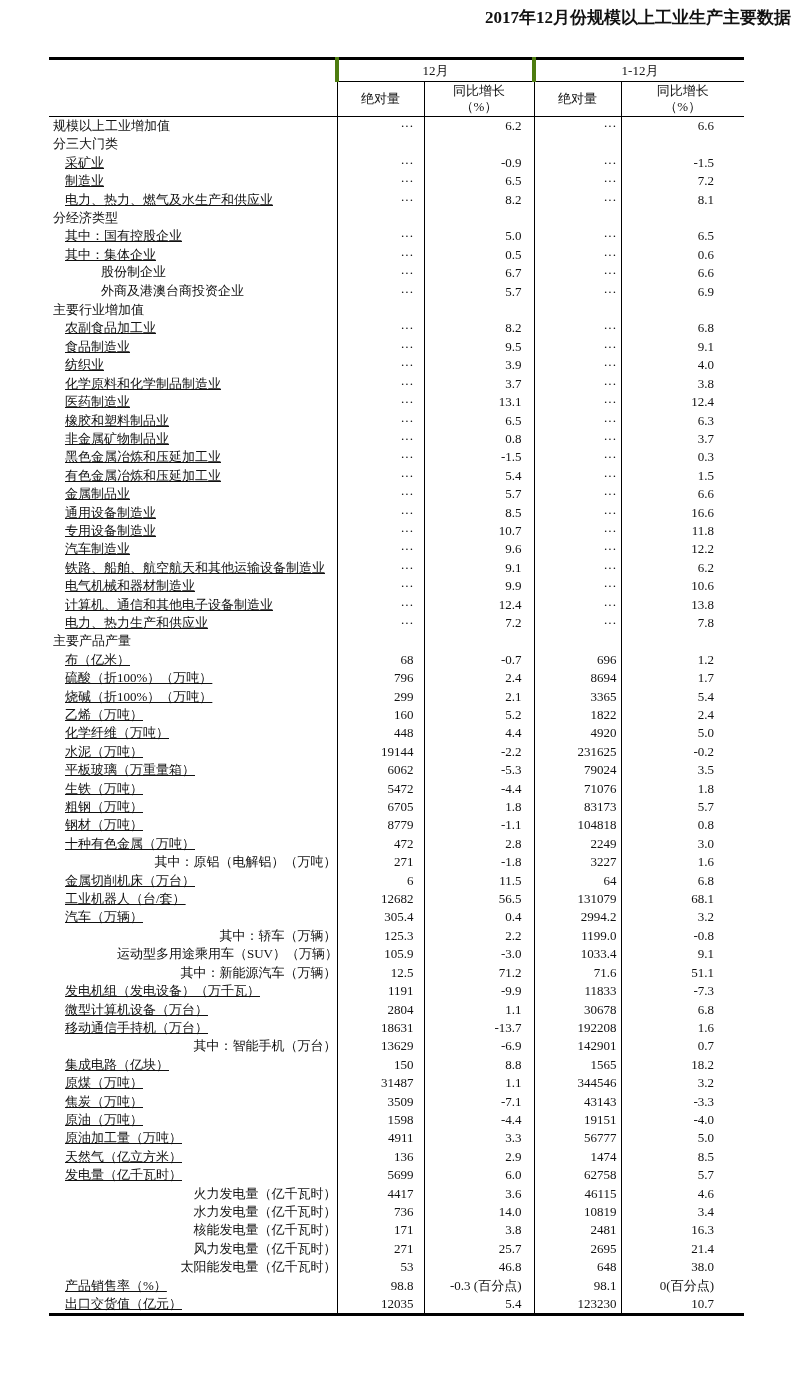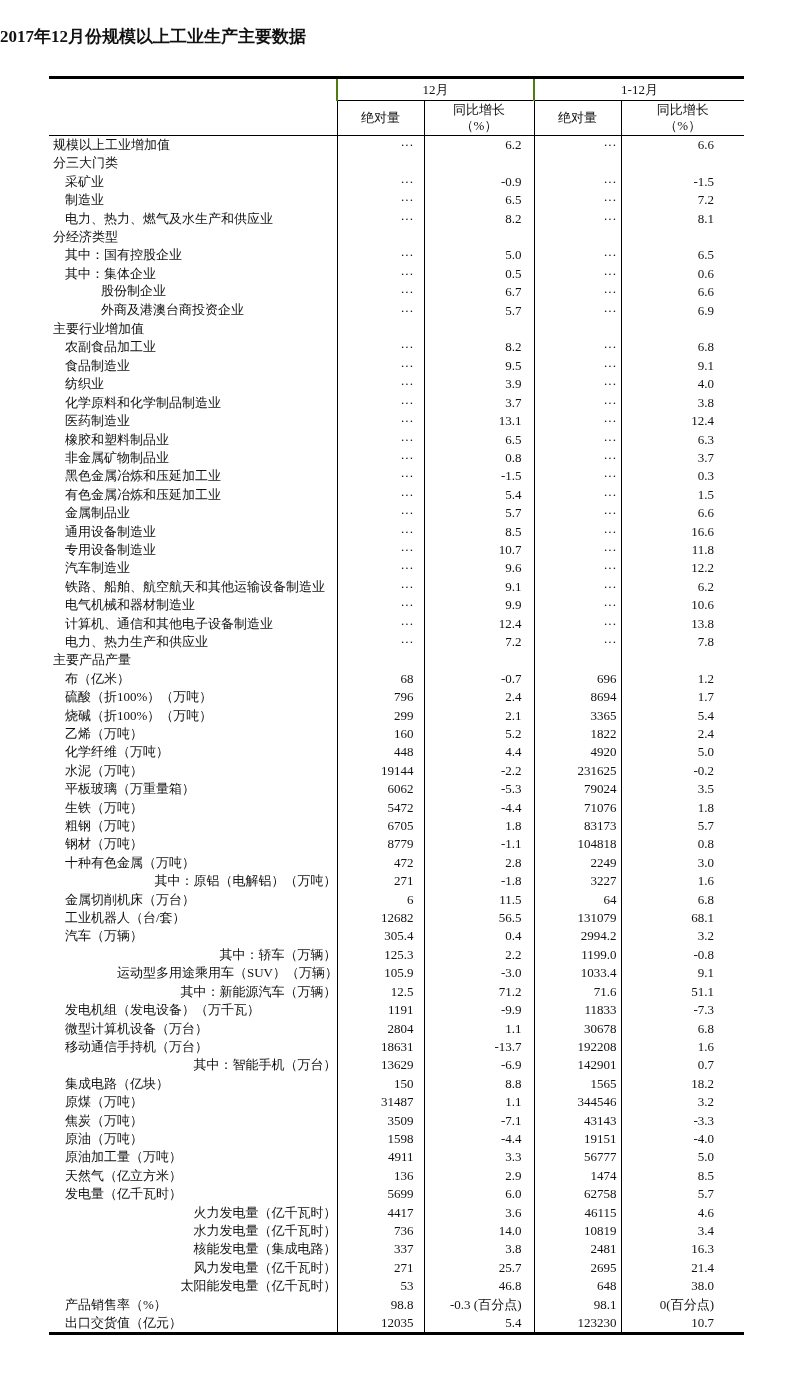--- a/index.html
+++ b/index.html
@@ -8,22 +8,22 @@
     background: #ffffff;
   }
   body {
     width: 791px;
     height: 1381px;
     font-family: "Liberation Serif", "DejaVu Serif", serif;
     color: #111111;
     position: relative;
   }
   .page-title {
-    padding-top: 24px;
-    text-align: left;
+    padding-top: 5px;
+    text-align: right;
     font-size: 17px;
     font-weight: bold;
     line-height: 26px;
     color: #111111;
   }
   table.stat-table {
     border-collapse: collapse;
     table-layout: fixed;
     width: 695px;
     margin-left: 49px;
@@ -41,21 +41,21 @@
     color: #111111;
   }
   
   thead th.corner {
     border-bottom: 1px solid #000000;
   }
   thead tr.grp th.grp-cell {
     height: 21px;
     text-align: center;
     vertical-align: middle;
-    border-left: 2px solid #4d7c0f;
+    border-left: 4px solid #4d7c0f;
     border-bottom: 1px solid #000000;
   }
   thead tr.sub th {
     height: 34px;
     text-align: center;
     vertical-align: middle;
     border-left: 1px solid #000000;
     border-bottom: 1px solid #000000;
     line-height: 16px;
   }
@@ -64,21 +64,21 @@
     height: 18.4px;
     line-height: 18.4px;
     vertical-align: middle;
   }
   tbody td.c-lbl  { text-align: left; }
   tbody td.c-mabs { text-align: right; padding-right: 10px; border-left: 1px solid #000000; }
   tbody td.c-myoy { text-align: right; padding-right: 12px; border-left: 1px solid #000000; }
   tbody td.c-yabs { text-align: right; padding-right: 4px;  border-left: 1px solid #000000; }
   tbody td.c-yyoy { text-align: right; padding-right: 30px; border-left: 1px solid #000000; }
   tbody td.ind0 { padding-left: 4px; }
-  tbody td.ind1 { padding-left: 16px; }
+  tbody td.ind1 { padding-left: 16px; text-decoration: underline; }
   tbody td.ind2 { padding-left: 30px; text-align: right; }
   tbody td.ind3 { padding-left: 52px; font-family: Liberation Mono, monospace; }
   tbody td.ind4 { padding-left: 68px; }
 </style>
 </head>
 <body>
 
 <div class="page-title">2017年12月份规模以上工业生产主要数据</div>
 
 <table class="stat-table">
@@ -527,22 +527,22 @@
         <td class="c-yyoy">4.6</td>
       </tr>
       <tr>
         <td class="c-lbl ind2">水力发电量（亿千瓦时）</td>
         <td class="c-mabs">736</td>
         <td class="c-myoy">14.0</td>
         <td class="c-yabs">10819</td>
         <td class="c-yyoy">3.4</td>
       </tr>
       <tr>
-        <td class="c-lbl ind2">核能发电量（集成电路）</td>
-        <td class="c-mabs">337</td>
+        <td class="c-lbl ind2">核能发电量（亿千瓦时）</td>
+        <td class="c-mabs">171</td>
         <td class="c-myoy">3.8</td>
         <td class="c-yabs">2481</td>
         <td class="c-yyoy">16.3</td>
       </tr>
       <tr>
         <td class="c-lbl ind2">风力发电量（亿千瓦时）</td>
         <td class="c-mabs">271</td>
         <td class="c-myoy">25.7</td>
         <td class="c-yabs">2695</td>
         <td class="c-yyoy">21.4</td>

